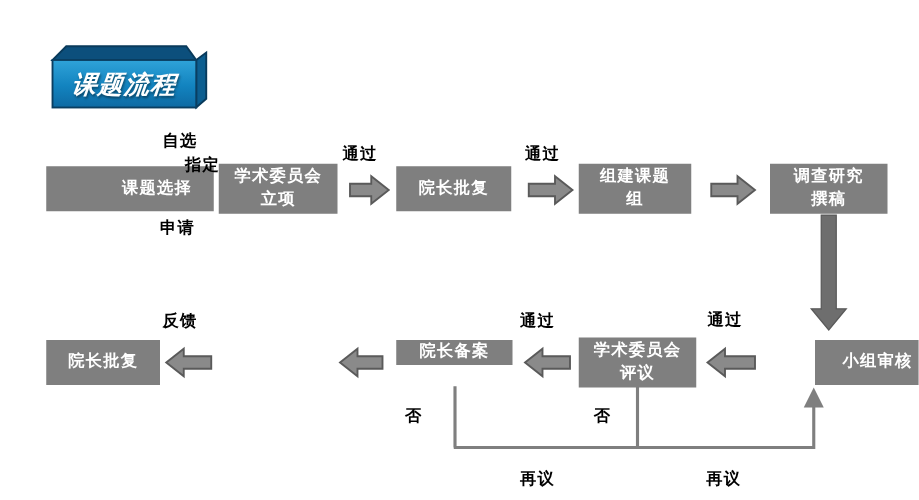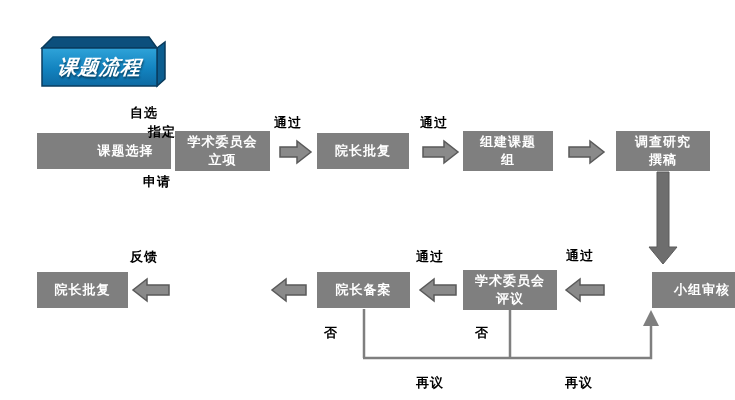--- a/index.html
+++ b/index.html
@@ -83,34 +83,34 @@
     <span>组</span>
   </div>
   <div class="node" style="left:616px;top:131px;width:94px;height:40px;">
     <span>调查研究</span>
     <span>撰稿</span>
   </div>
 
   <div class="node" style="left:37px;top:272px;width:91px;height:36px;">
     <span>院长批复</span>
   </div>
-  <div class="node" style="left:317px;top:272px;width:93px;height:36px;">
+  <div class="node" style="left:317px;top:272px;width:93px;height:20px;">
     <span>院长备案</span>
   </div>
   <div class="node" style="left:463px;top:270px;width:94px;height:40px;">
     <span>学术委员会</span>
     <span>评议</span>
   </div>
   <div class="node" style="left:652px;top:272px;width:100px;height:36px;">
     <span>小组审核</span>
   </div>
 
   <div class="lbl" style="left:118px;top:104px;text-align:center;">自选</div>
   <div class="lbl" style="left:136px;top:123px;">指定</div>
-  <div class="lbl" style="left:131px;top:173px;">申请</div>
+  <div class="lbl" style="left:116px;top:173px;">申请</div>
   <div class="lbl" style="left:262px;top:114px;">通过</div>
   <div class="lbl" style="left:408px;top:114px;">通过</div>
   <div class="lbl" style="left:118px;top:248px;font-family:Liberation Mono, monospace;">反馈</div>
   <div class="lbl" style="left:404px;top:248px;">通过</div>
   <div class="lbl" style="left:554px;top:247px;">通过</div>
   <div class="lbl" style="left:305px;top:324px;">否</div>
   <div class="lbl" style="left:456px;top:324px;">否</div>
   <div class="lbl" style="left:404px;top:374px;">再议</div>
   <div class="lbl" style="left:553px;top:374px;">再议</div>
 

